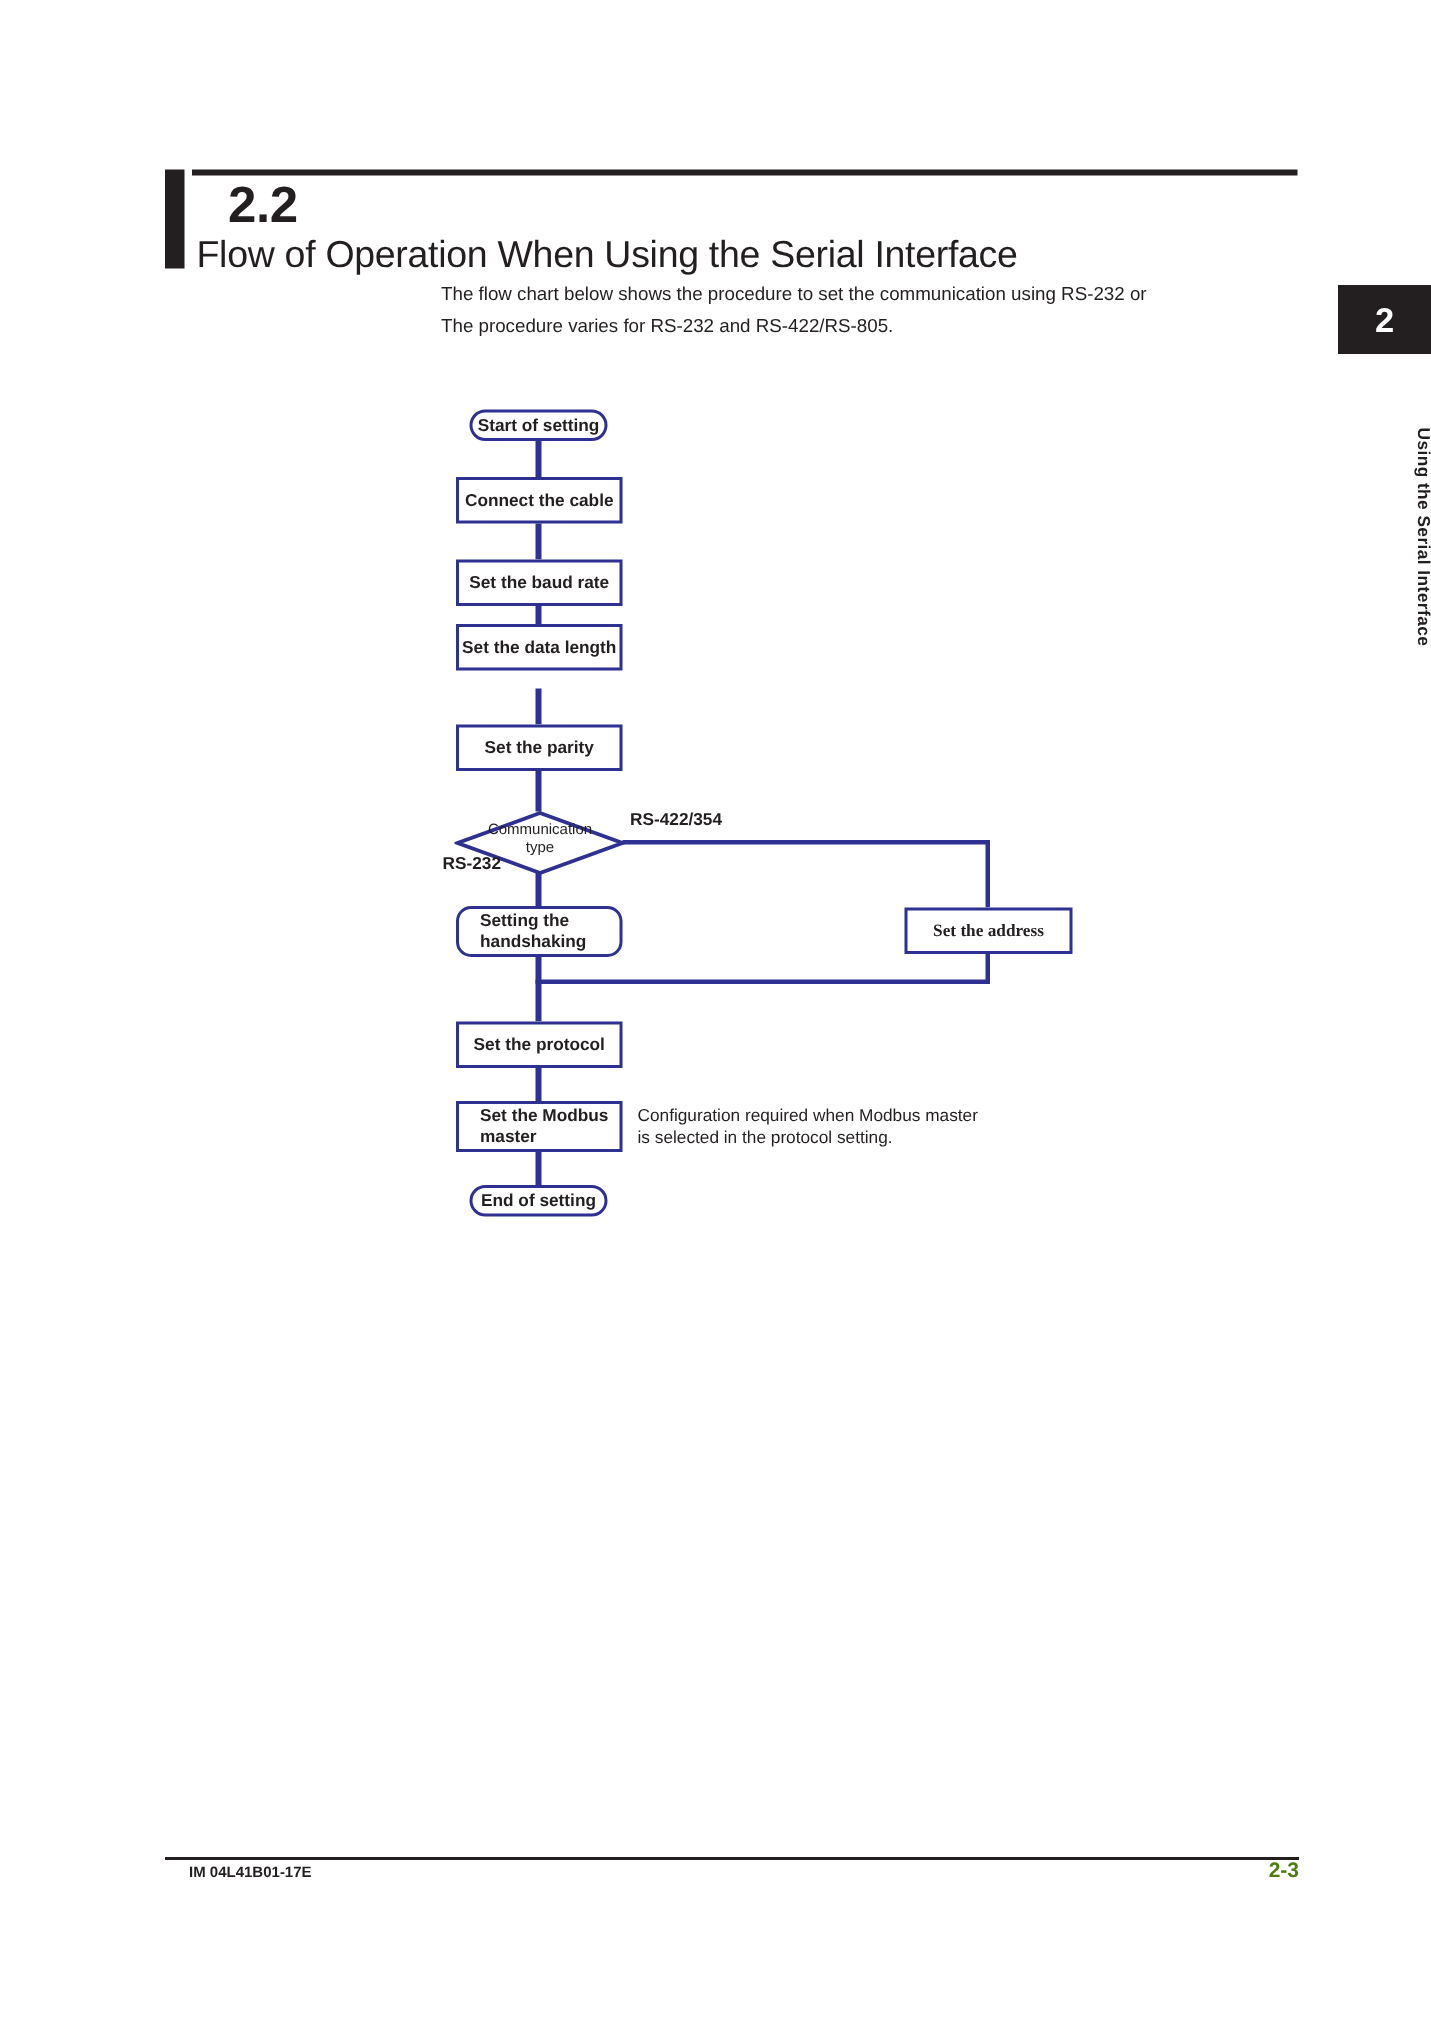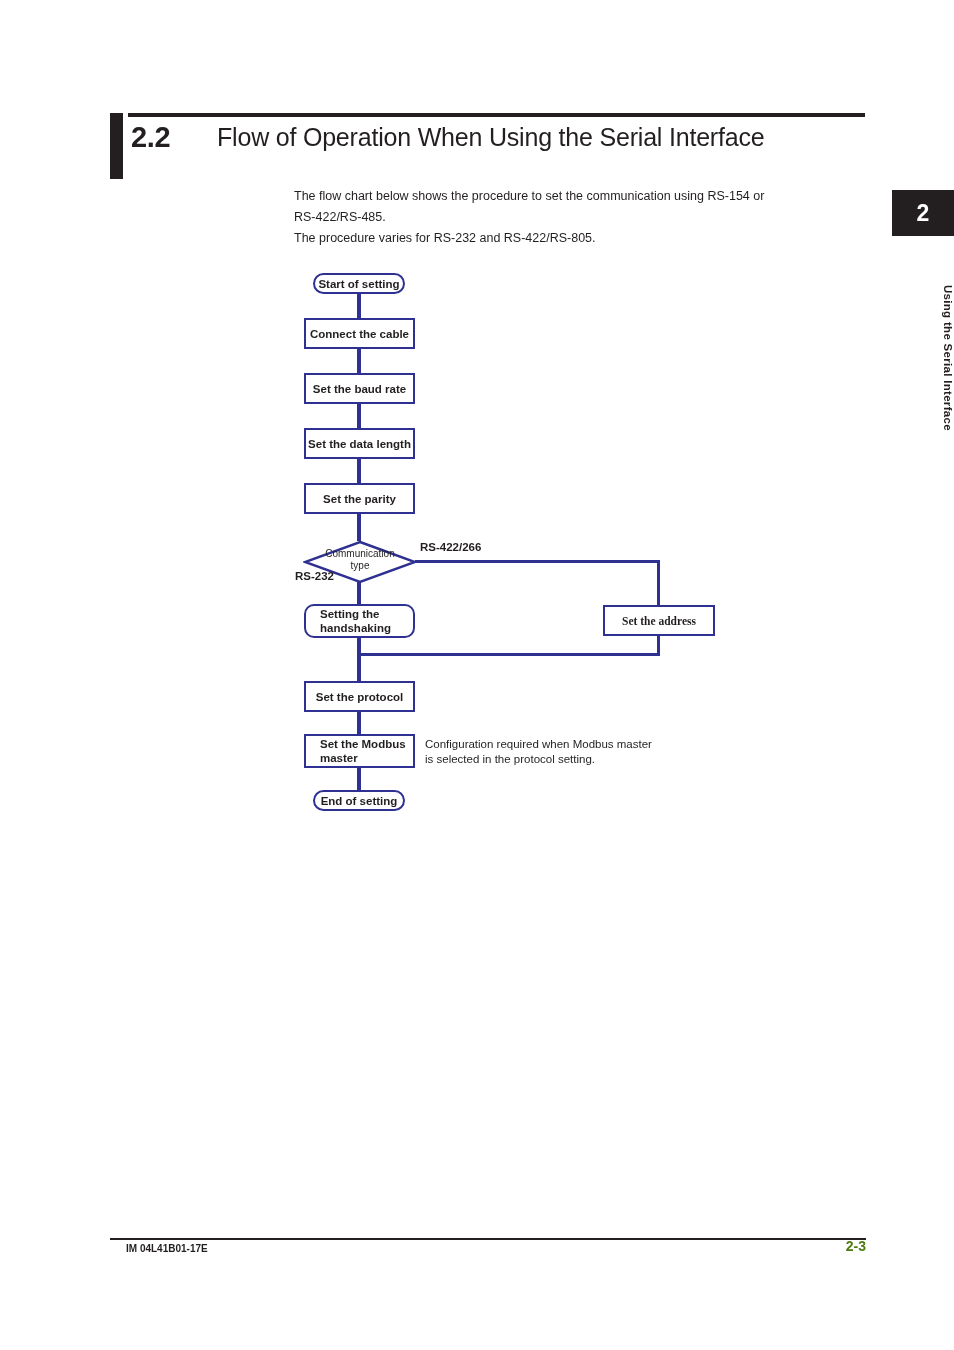--- a/index.html
+++ b/index.html
@@ -33,27 +33,28 @@
     height: 4px;
     background: #231f20;
   }
   #section-heading {
     position: absolute;
     left: 131px;
     top: 121px;
     width: 700px;
   }
   #section-heading .num {
-    font-size: 29px;
+    font-size: 34px;
     font-weight: bold;
     letter-spacing: -0.3px;
     line-height: 33px;
     display: inline-block;
     width: 86px;
     vertical-align: top;
+    margin-left: 21px;
   }
   #section-heading .ttl {
     font-size: 25px;
     font-weight: normal;
     line-height: 33px;
     display: inline-block;
     width: 600px;
     vertical-align: top;
     letter-spacing: -0.2px;
   }
@@ -204,22 +205,21 @@
 </head>
 <body>
 
 <div id="heading-accent-bar"></div>
 <div id="heading-rule"></div>
 <div id="section-heading">
   <span class="num">2.2</span><span class="ttl">Flow of Operation When Using the Serial Interface</span>
 </div>
 
 <div id="intro-paragraph">
-  <p>The flow chart below shows the procedure to set the communication using RS-154 or</p>
-  <p>RS-422/RS-485.</p>
+  <p>The flow chart below shows the procedure to set the communication using RS-232 or</p>
   <p>The procedure varies for RS-232 and RS-422/RS-805.</p>
 </div>
 
 <div id="chapter-tab">
   <div id="chapter-tab-number">2</div>
 </div>
 <div id="chapter-tab-label">Using the Serial Interface</div>
 
 <div id="flowchart">
 
@@ -231,41 +231,41 @@
   <div class="fc-node center" style="left:304px; top:318px; width:111px; height:31px;">
     <span>Connect the cable</span>
   </div>
   <div class="fc-line" style="left:357px; top:349px; width:4px; height:24px;"></div>
 
   <div class="fc-node center" style="left:304px; top:373px; width:111px; height:31px;">
     <span>Set the baud rate</span>
   </div>
   <div class="fc-line" style="left:357px; top:404px; width:4px; height:24px;"></div>
 
-  <div class="fc-node center" style="left:304px; top:428px; width:111px; height:31px;">
+  <div class="fc-node center" style="left:304px; top:416px; width:111px; height:31px;">
     <span>Set the data length</span>
   </div>
   <div class="fc-line" style="left:357px; top:459px; width:4px; height:24px;"></div>
 
   <div class="fc-node center" style="left:304px; top:483px; width:111px; height:31px;">
     <span>Set the parity</span>
   </div>
   <div class="fc-line" style="left:357px; top:514px; width:4px; height:27px;"></div>
 
   <div id="diamond-wrap">
     <svg width="114" height="44" viewBox="0 0 114 44">
       <polygon points="57,2 112,22 57,42 2,22" fill="#ffffff" stroke="#2e3192" stroke-width="2.5"></polygon>
     </svg>
   </div>
   <div id="diamond-label">
     <div>Communication</div>
     <div>type</div>
   </div>
 
-  <div class="fc-branch-label" style="left:420px; top:541px;">RS-422/266</div>
+  <div class="fc-branch-label" style="left:420px; top:541px;">RS-422/354</div>
   <div class="fc-branch-label" style="left:295px; top:570px;">RS-232</div>
 
   <div class="fc-line" style="left:415px; top:560px; width:245px; height:3px;"></div>
   <div class="fc-line" style="left:657px; top:560px; width:3px; height:45px;"></div>
 
   <div class="fc-node center" style="left:603px; top:605px; width:112px; height:31px;font-family:Liberation Serif, serif;">
     <span>Set the address</span>
   </div>
 
   <div class="fc-line" style="left:357px; top:582px; width:4px; height:22px;"></div>

